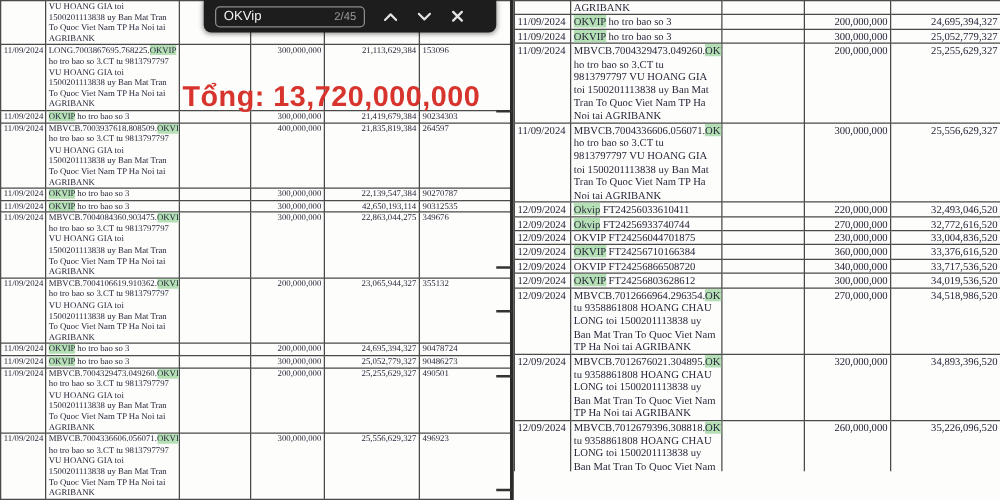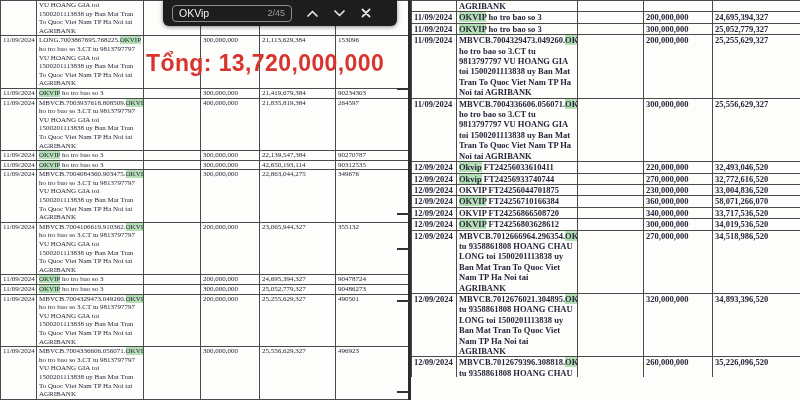--- a/index.html
+++ b/index.html
@@ -3,44 +3,44 @@
 <meta charset="utf-8">
 <style>
   :root { --hl:#b5e0b5; --red:#d8342e; --barbg:#1d1d1d; --border:#4a4a4a; --ink:#26263a; }
   * { box-sizing:border-box; margin:0; padding:0; }
   body { width:800px; height:400px; overflow:hidden; background:#fff; position:relative;
          font-family:"Liberation Serif", serif; }
   .screenshot { position:absolute; left:0; top:0; width:800px; height:400px; overflow:hidden; background:#fdfdfb; }
 
   .page { position:absolute; top:0; overflow:hidden; }
   .page-left  { left:0;  width:408px; height:400px; }
-  .page-right { left:411px; width:389px; height:377px;font-weight:bold; }
+  .page-right { left:411px; width:389px; height:377px; }
   .page-divider { position:absolute; left:408px; top:0; width:3px; height:400px; background:#2b2b2b; }
 
   table.txn { border-collapse:collapse; table-layout:fixed; width:100%; background:#fdfdfb; }
   table.txn td { border:1px solid var(--border); vertical-align:top; color:var(--ink);
                  padding:0 2px; overflow:hidden; }
   table.left-t  td { font-size:7px;   line-height:8.6px; }
   table.right-t td { font-size:8.5px; line-height:10.4px; }
   td.c-date { white-space:nowrap; }
-  td.c-amount, td.c-balance { text-align:left; white-space:nowrap; }
+  td.c-amount, td.c-balance { text-align:right; white-space:nowrap; }
   td.c-desc { word-break:normal; }
   .hl { background:var(--hl); }
 
   .find-bar { position:absolute; left:163px; top:0; width:234px; height:26px; z-index:10;
               background:var(--barbg); border-radius:0 0 6px 6px; display:flex; align-items:center;
               box-shadow:0 1px 4px rgba(0,0,0,.45); font-family:"Liberation Sans", sans-serif; }
   .find-input { margin-left:9px; width:120px; height:17px; border:1.5px solid #8d8d8d; border-radius:4px;
                 display:flex; align-items:center; padding:0 6px; cursor:text; }
   .find-query { color:#f2f2f2; font-size:10.5px; flex:1; }
   .find-counter { color:#9b9b9b; font-size:9px; white-space:nowrap; }
   .find-btn { width:24px; height:22px; display:flex; align-items:center; justify-content:center; cursor:pointer; }
   .find-btn svg { display:block; }
 
-  .total-overlay { position:absolute; left:146px; top:50px; z-index:9; color:var(--red);
+  .total-overlay { position:absolute; left:146px; top:64px; z-index:9; color:var(--red);
                    font-family:"Liberation Sans", sans-serif; font-weight:bold; font-size:23px;
                    letter-spacing:.4px; white-space:nowrap; }
 
   .tick { position:absolute; width:13px; height:2px; background:#333; left:397px; z-index:2; }
 </style>
 </head>
 <body>
 
 <div class="screenshot">
 
@@ -234,21 +234,21 @@
             <td class="c-desc"><span>OKVIP FT24256044701875</span></td>
             <td class="c-gap"></td>
             <td class="c-amount">230,000,000</td>
             <td class="c-balance">33,004,836,520</td>
           </tr>
           <tr>
             <td class="c-date">12/09/2024</td>
             <td class="c-desc"><span class="hl">OKVIP</span><span> FT24256710166384</span></td>
             <td class="c-gap"></td>
             <td class="c-amount">360,000,000</td>
-            <td class="c-balance">58,071,266,070</td>
+            <td class="c-balance">33,376,616,520</td>
           </tr>
           <tr>
             <td class="c-date">12/09/2024</td>
             <td class="c-desc"><span>OKVIP FT24256866508720</span></td>
             <td class="c-gap"></td>
             <td class="c-amount">340,000,000</td>
             <td class="c-balance">33,717,536,520</td>
           </tr>
           <tr>
             <td class="c-date">12/09/2024</td>

